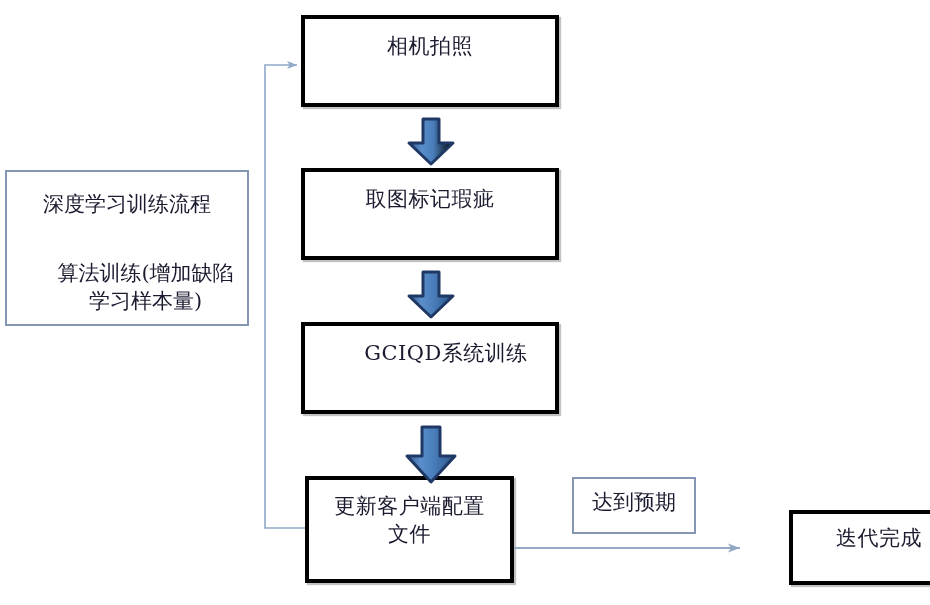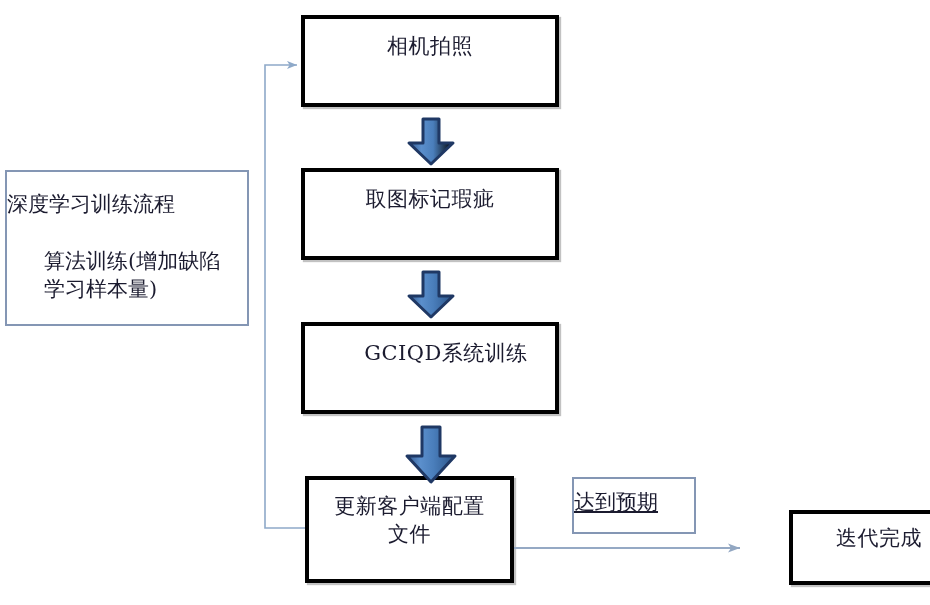--- a/index.html
+++ b/index.html
@@ -30,38 +30,38 @@
   }
 
   
   .nbox{
     position:absolute;
     background:#ffffff;
     border:2px solid #8496b4;
     box-sizing:border-box;
   }
   .nbox .ntext{
-    position:absolute;left:0;right:0;text-align:left;
+    position:absolute;left:0;right:0;text-align:center;
     font-size:21px;line-height:1.35;color:#1b1b2f;white-space:pre-line;
   }
 
   
   .blockarrow{position:absolute;}
 
   
   #lines{position:absolute;left:0;top:0;width:930px;height:605px;pointer-events:none;}
 </style>
 </head>
 <body>
 
 <div id="stage">
 
   <div class="nbox" style="left:5px;top:170px;width:244px;height:156px;">
     <div class="ntext" style="top:18px;">深度学习训练流程</div>
-    <div class="ntext" style="top:75px;padding-left:37px;">算法训练(增加缺陷
+    <div class="ntext" style="top:87px;padding-left:37px;">算法训练(增加缺陷
 学习样本量)</div>
   </div>
 
   <div class="pbox" style="left:301px;top:15px;width:258px;height:92px;">
     <div class="ptext" style="top:14px;">相机拍照</div>
   </div>
 
   <div class="pbox" style="left:301px;top:168px;width:258px;height:92px;">
     <div class="ptext" style="top:14px;">取图标记瑕疵</div>
   </div>
@@ -69,21 +69,21 @@
   <div class="pbox" style="left:301px;top:322px;width:258px;height:92px;">
     <div class="ptext" style="top:14px;margin-left:32px;">GCIQD系统训练</div>
   </div>
 
   <div class="pbox" style="left:305px;top:476px;width:209px;height:107px;">
     <div class="ptext" style="top:13px;">更新客户端配置
 文件</div>
   </div>
 
   <div class="nbox" style="left:572px;top:477px;width:124px;height:57px;">
-    <div class="ntext" style="top:9px;text-decoration:underline;">达到预期</div>
+    <div class="ntext" style="top:9px;">达到预期</div>
   </div>
 
   <div class="pbox" style="left:745px;top:510px;width:180px;height:75px;margin-left:44px;">
     <div class="ptext" style="top:11px;">迭代完成</div>
   </div>
 
   <svg class="blockarrow" style="left:404px;top:117px;" width="54" height="50" viewBox="0 0 54 50">
     <defs>
       <linearGradient id="bagrad1" x1="0" y1="0" x2="1" y2="0">
         <stop offset="0%" stop-color="#2d5party"></stop>

